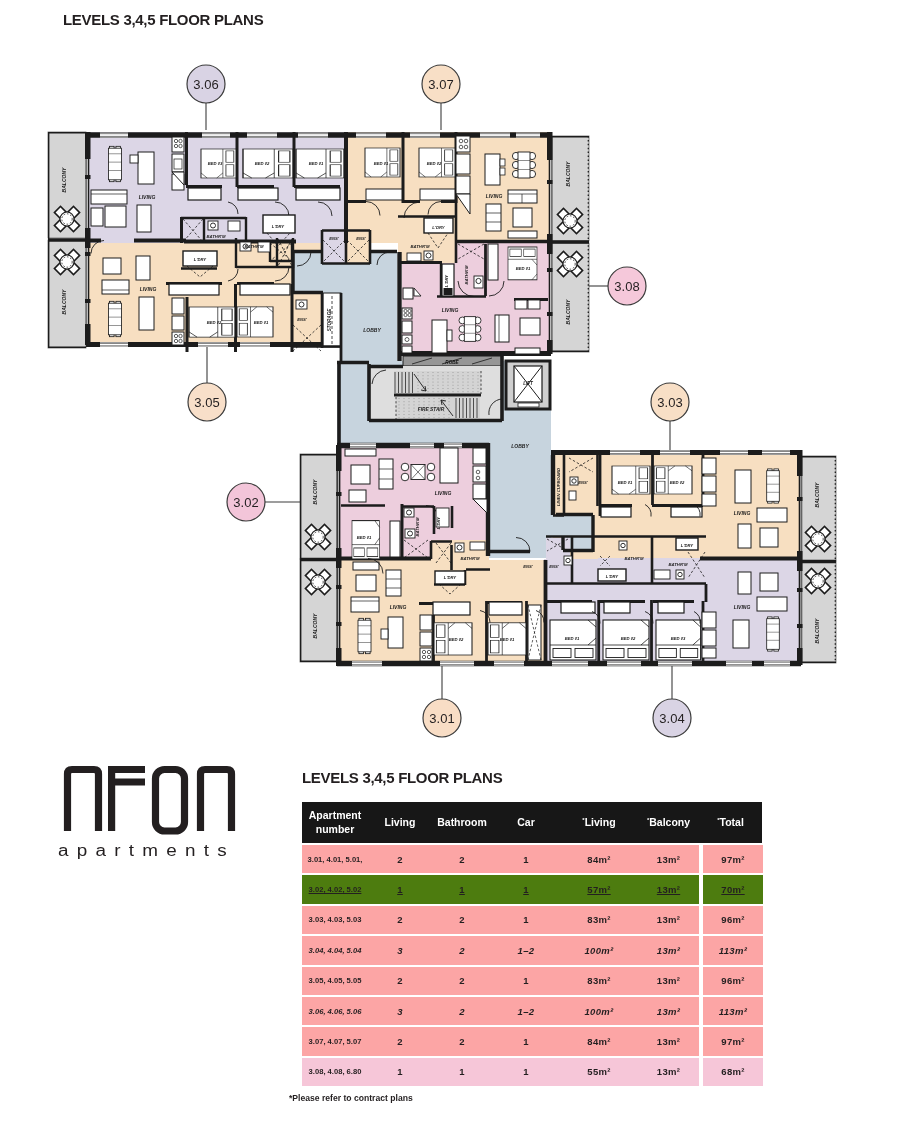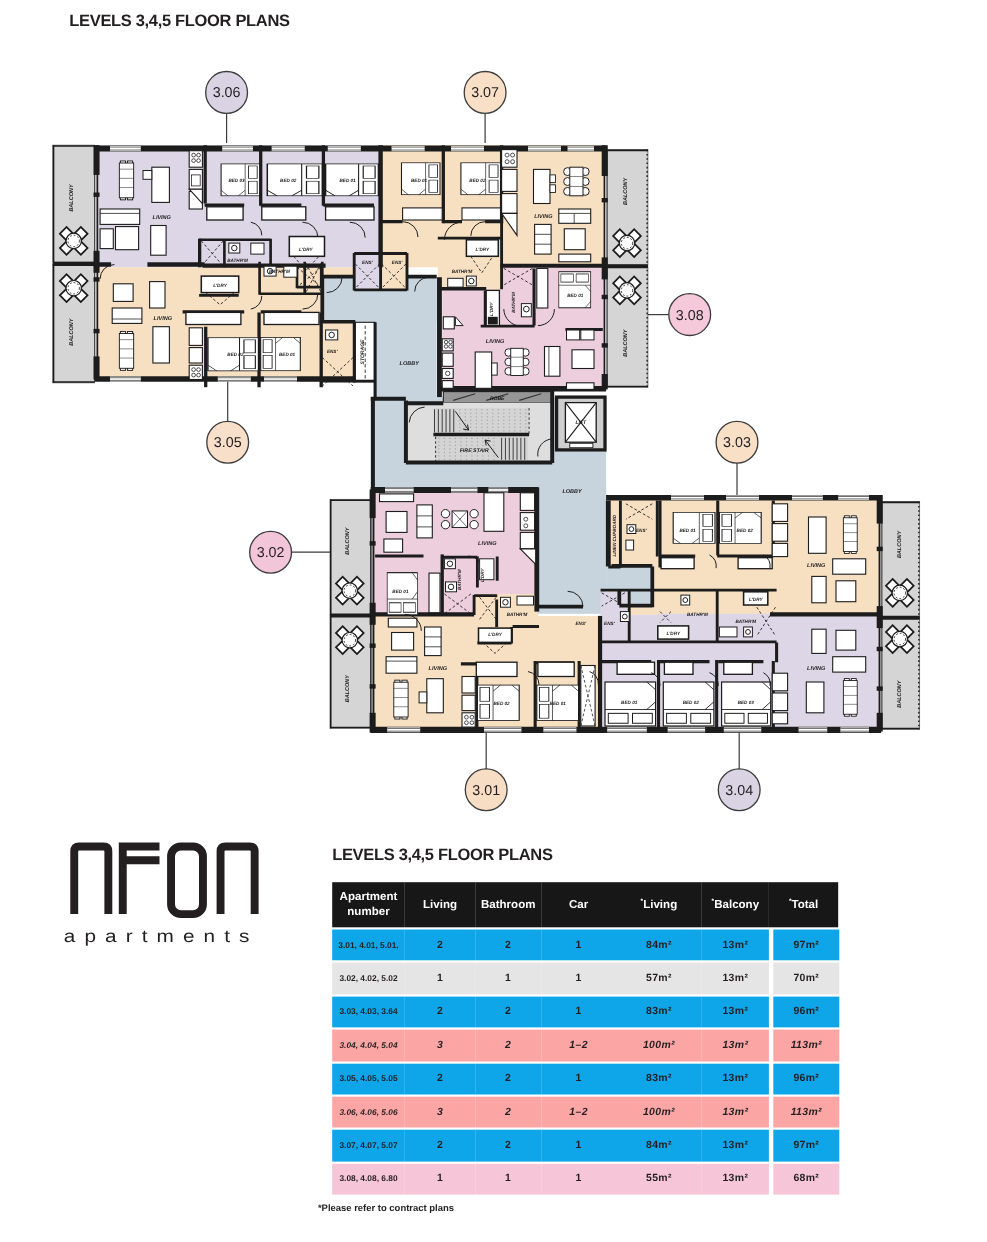--- a/index.html
+++ b/index.html
@@ -8,22 +8,22 @@
 .t2{position:absolute;left:302px;top:769px;font-size:15px;font-weight:bold;color:#231f20;letter-spacing:-0.3px;}
 .fn{position:absolute;left:289px;top:1093px;font-size:8.6px;font-weight:bold;color:#231f20;letter-spacing:0;}
 .tbl{position:absolute;left:302px;top:802px;width:517px;}
 .hrow{display:flex;background:#fff;}
 .hrow .hc{background:#171717;color:#fff;font-weight:bold;font-size:10.5px;display:flex;align-items:center;justify-content:center;text-align:center;height:41px;line-height:1.25;}
 .row{display:flex;margin-top:2px;}
 .row .c{font-size:9.5px;color:#231f20;display:flex;align-items:center;justify-content:center;height:28.4px;font-weight:bold;letter-spacing:.3px;}
 .row .c0{font-size:7.6px;letter-spacing:0;}
 .w0{width:66px;}.w1{width:64px;}.w2{width:60px;}.w3{width:68px;}.w4{width:78px;}.w5{width:61px;}.w6{width:60px;margin-left:4px;}
 .hrow .w6{margin-left:0;width:63px;}
-.cream{background:#0ea5e9;}
-.pinkr{background:#e5e5e5;}
+.cream{background:#fca5a5;}
+.pinkr{background:#4d7c0f;text-decoration:underline;}
 .lavr{background:#fca5a5;font-style:italic;}
 .pinkd{background:#f6c6d8;}
 sup{font-size:6px;vertical-align:super;}
 </style>
 </head>
 <body>
 
 <div class="title">LEVELS 3,4,5 FLOOR PLANS</div>
 
 <svg id="plan" width="897" height="760" viewBox="0 0 897 760" style="position:absolute;left:0;top:0;" fill="none">
@@ -850,21 +850,21 @@
       <div class="c c0 w0 pinkr">3.02, 4.02, 5.02</div>
       <div class="c w1 pinkr">1</div>
       <div class="c w2 pinkr">1</div>
       <div class="c w3 pinkr">1</div>
       <div class="c w4 pinkr">57m²</div>
       <div class="c w5 pinkr">13m²</div>
       <div class="c w6 pinkr">70m²</div>
     </div>
 
 <div class="row">
-      <div class="c c0 w0 cream">3.03, 4.03, 3.64</div>
+      <div class="c c0 w0 cream">3.03, 4.03, 5.03</div>
       <div class="c w1 cream">2</div>
       <div class="c w2 cream">2</div>
       <div class="c w3 cream">1</div>
       <div class="c w4 cream">83m²</div>
       <div class="c w5 cream">13m²</div>
       <div class="c w6 cream">96m²</div>
     </div>
 
 <div class="row">
       <div class="c c0 w0 lavr">3.04, 4.04, 5.04</div>

